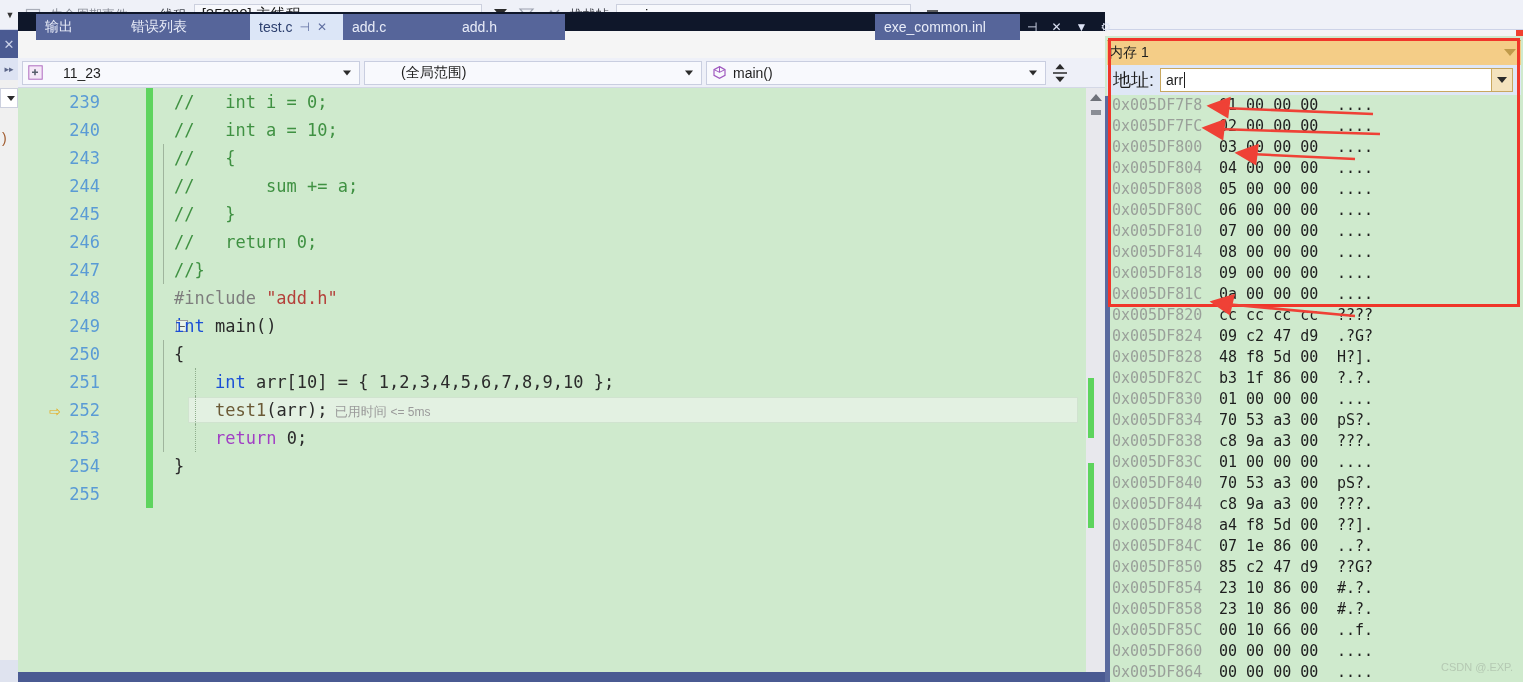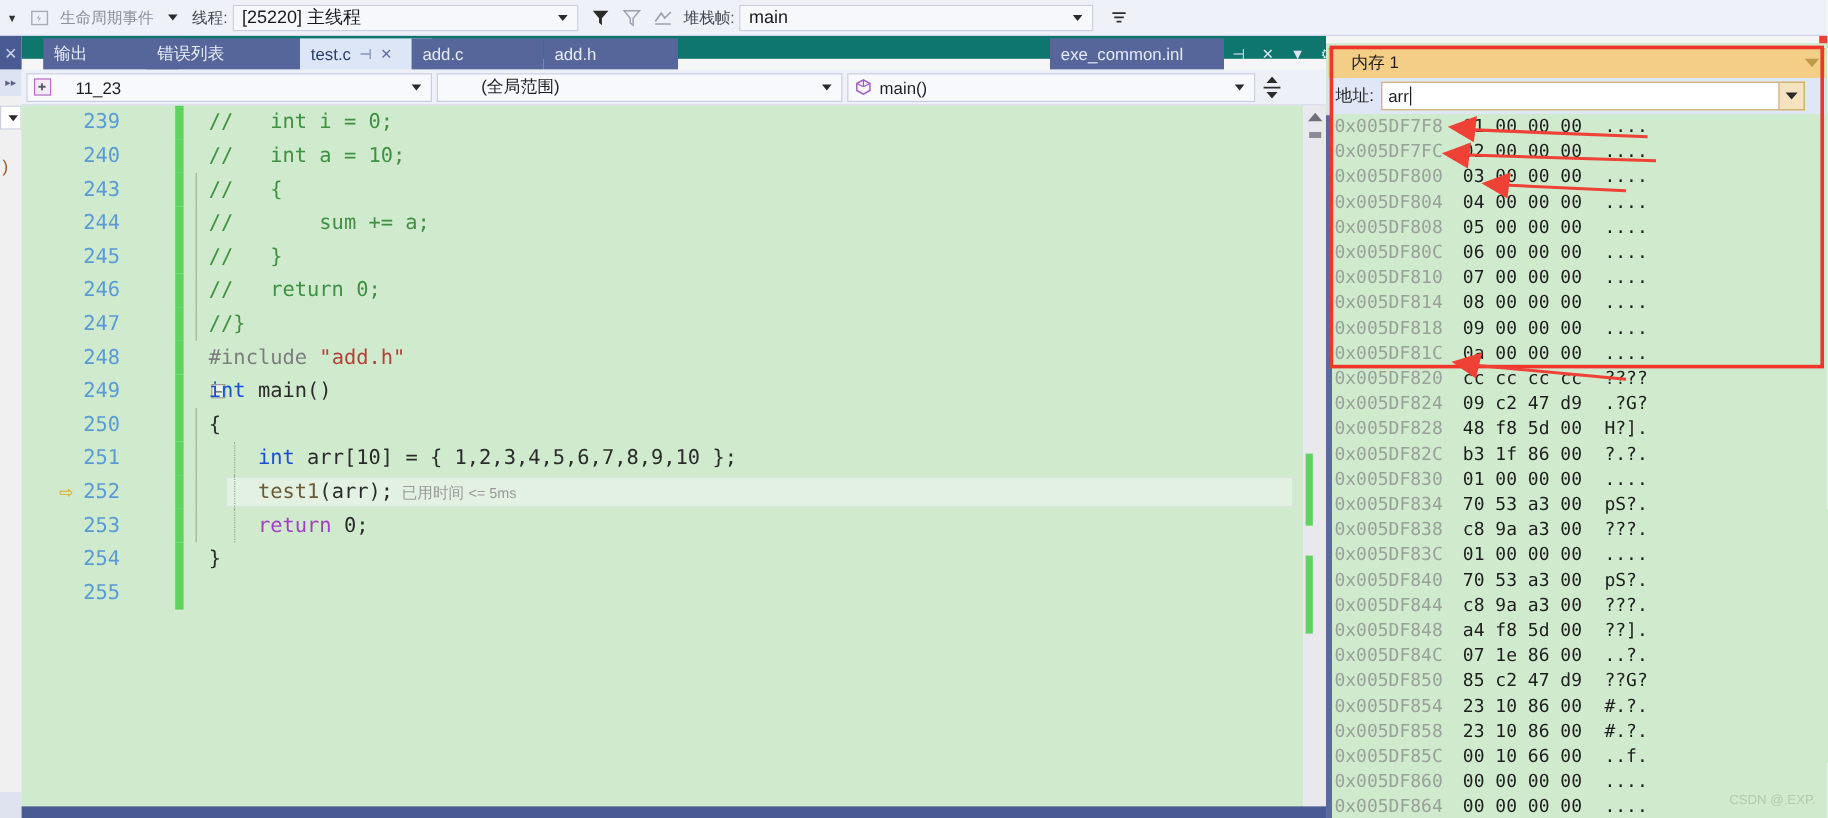--- a/index.html
+++ b/index.html
@@ -71,22 +71,22 @@
   }
   .ghost-paren {
     position: absolute; left: 2px; top: 100px; font-size: 14px; color: #a05a2c;
   }
   .ghost-bottom {
     position: absolute; left: 0; bottom: 0; width: 18px; height: 22px; background: #dfe3ef;
   }
 
   
   .tabstrip {
-    position: absolute; left: 18px; top: 30px; width: 1087px; height: 19px;
-    background: #0f766e;
+    position: absolute; left: 18px; top: 12px; width: 1087px; height: 19px;
+    background: #0f172a;
   }
   .tab {
     position: absolute; top: 2px; height: 26px;
     display: flex; align-items: center; padding: 0 9px;
     font-size: 14px; color: #e8ecf8; white-space: nowrap;
     background: #56659a;
   }
   .tab.active { background: #dce6f7; color: #2c3f6e; }
   .tab.doc-right { background: #56659a; color: #e8ecf8; }
   .tab .tab-pin, .tab .tab-close { margin-left: 7px; font-size: 12px; opacity: .85; }
@@ -203,33 +203,33 @@
   }
 
   
   .mem-window {
     position: absolute; left: 1105px; top: 36px; width: 418px; height: 646px;
     background: #cfeacd;
   }
   .mem-title {
     position: absolute; left: 2px; top: 4px; width: 414px; height: 25px;
     background: #f4cd87; border-top: 1px solid #c8a75f;
-    display: flex; align-items: center; padding-left: 19px;
+    display: flex; align-items: center; padding-left: 2px;
     font-size: 14px; color: #1e1e1e;
   }
   .mem-title .tri {
     position: absolute; right: 5px; top: 8px;
     width: 0; height: 0; border-left: 6px solid transparent; border-right: 6px solid transparent;
     border-top: 7px solid #c09a4a;
   }
   .mem-addrbar {
     position: absolute; left: 2px; top: 29px; width: 414px; height: 30px;
     background: #dfe7f6; display: flex; align-items: center; padding-left: 6px;
   }
-  .mem-addrbar .lbl { font-size: 14px; color: #1e1e1e; margin-right: 6px; }
+  .mem-addrbar .lbl { font-size: 18px; color: #1e1e1e; margin-right: 6px; }
   .mem-input {
     position: relative; width: 332px; height: 24px; background: #ffffff;
     border: 1px solid #c8a75f; display: flex; align-items: center; padding-left: 5px;
     font-size: 14px; color: #1e1e1e;
   }
   .mem-input .caret-bar {
     width: 1px; height: 16px; background: #1e1e1e; margin-left: 1px;
   }
   .mem-input-drop {
     width: 21px; height: 24px; background: #f4e3be; border: 1px solid #c8a75f; border-left: none;

